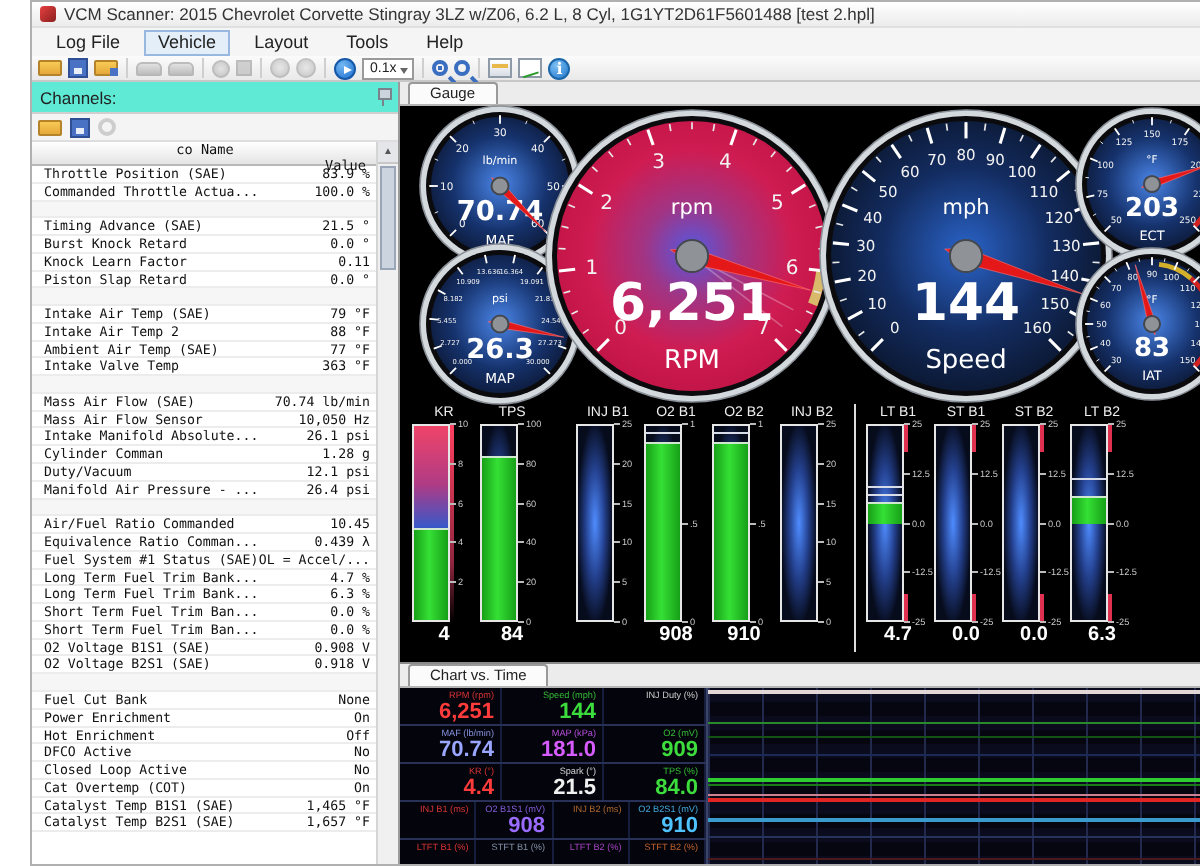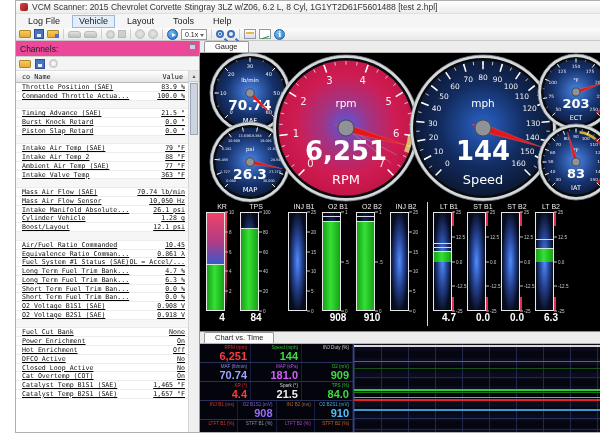--- a/index.html
+++ b/index.html
@@ -38,32 +38,32 @@
   .ic-table{width:12px;height:10px;background:linear-gradient(#ffffff,#d8dde6);border:1px solid #8f9aa8;box-sizing:border-box;}
   .ic-table:after{content:"";position:absolute;left:1px;top:2px;right:1px;height:2px;background:#e8b84a;}
   .ic-chart{width:12px;height:10px;background:#fff;border:1px solid #8f9aa8;box-sizing:border-box;}
   .ic-chart:after{content:"";position:absolute;left:1px;top:4px;width:8px;height:3px;border-bottom:1.5px solid #2a9a2a;transform:rotate(-18deg);}
   .ic-info{width:11px;height:11px;border-radius:50%;background:radial-gradient(circle at 35% 30%,#7cc0f4,#2277cc);border:1px solid #1b66a8;box-sizing:border-box;}
   .ic-info:after{content:"i";position:absolute;left:0;top:0;width:9px;text-align:center;color:#fff;font:bold 8px "DejaVu Serif",serif;line-height:9px;}
   .ic-gear{width:9px;height:9px;border-radius:50%;border:2.5px solid #a8a8a8;box-sizing:border-box;}
   
   #main{display:flex;height:393px;}
   #left-panel{width:184px;background:#fff;position:relative;border-right:1px solid #9a9a9a;box-sizing:border-box;flex:0 0 auto;}
-  #channels-header{height:16px;background:#ec4899;border-bottom:1px solid #cfcfcf;display:flex;align-items:center;
+  #channels-header{height:16px;background:#5eead4;border-bottom:1px solid #cfcfcf;display:flex;align-items:center;
     padding:0 4px;font-size:8.5px;color:#222;box-sizing:border-box;}
   .pin{margin-left:auto;width:7px;height:9px;position:relative;}
   .pin:before{content:"";position:absolute;left:1px;top:0;width:5px;height:4px;background:#cdd3da;border:1px solid #7a828c;}
   .pin:after{content:"";position:absolute;left:3px;top:5px;width:1px;height:4px;background:#7a828c;}
   #channels-toolbar{height:14px;background:#f4f4f4;border-bottom:1px solid #ddd;display:flex;align-items:center;
     gap:4px;padding-left:3px;box-sizing:border-box;}
   #table-header{height:12px;background:linear-gradient(#ffffff,#e4e4e4);border-bottom:1px solid #b8b8b8;
     display:flex;align-items:center;font:6.8px "DejaVu Sans Mono",monospace;color:#111;box-sizing:border-box;
-    padding:0 16px 0 6px;}
+    padding:0 16px 0 6px;flex-direction:column;}
   #col-value{margin-left:auto;}
-  #channel-rows{position:absolute;top:42px;bottom:0;left:0;right:11px;overflow:hidden;text-decoration:underline;}
+  #channel-rows{position:absolute;top:42px;bottom:0;left:0;right:11px;overflow:hidden;}
   .crow{height:8.78px;display:flex;justify-content:space-between;border-bottom:1px solid #ececec;
     font:6.6px/8.6px "DejaVu Sans Mono",monospace;color:#111;padding:0 3px 0 6px;box-sizing:border-box;white-space:nowrap;}
   .crow.blank{background:#f6f6f6;}
   .cval{text-align:right;}
   #vscroll{position:absolute;top:30px;right:0;bottom:0;width:11px;background:#f0f0f0;border-left:1px solid #d5d5d5;box-sizing:border-box;}
   #vscroll .arr{height:10px;background:#e4e6ea;border-bottom:1px solid #c8c8c8;text-align:center;font-size:5px;line-height:10px;color:#555;}
   #vscroll .thumb{margin:1px 1px;height:52px;background:#ccd4e0;border:1px solid #9aa6b8;box-sizing:border-box;}
   
   #right-panel{flex:1;display:flex;flex-direction:column;background:#000;min-width:0;}
   .tabstrip{height:12px;background:#ececec;border-bottom:1px solid #b5b5b5;display:flex;align-items:flex-end;
@@ -176,20 +176,24 @@
           </div>
           <div class="crow">
             <span class="cname">Timing Advance (SAE)</span>
             <span class="cval">21.5 °</span>
           </div>
           <div class="crow">
             <span class="cname">Burst Knock Retard</span>
             <span class="cval">0.0 °</span>
           </div>
           <div class="crow">
+            <span class="cname">Knock Learn Factor</span>
+            <span class="cval">0.11</span>
+          </div>
+          <div class="crow">
             <span class="cname">Piston Slap Retard</span>
             <span class="cval">0.0 °</span>
           </div>
           <div class="crow blank">
             <span class="cname"></span>
             <span class="cval"></span>
           </div>
           <div class="crow">
             <span class="cname">Intake Air Temp (SAE)</span>
             <span class="cval">79 °F</span>
@@ -216,38 +220,42 @@
           </div>
           <div class="crow">
             <span class="cname">Mass Air Flow Sensor</span>
             <span class="cval">10,050 Hz</span>
           </div>
           <div class="crow">
             <span class="cname">Intake Manifold Absolute...</span>
             <span class="cval">26.1 psi</span>
           </div>
           <div class="crow">
-            <span class="cname">Cylinder Vehicle</span>
+            <span class="cname">Cylinder Comman</span>
             <span class="cval">1.28 g</span>
           </div>
           <div class="crow">
-            <span class="cname">Boost/Layout</span>
+            <span class="cname">Duty/Vacuum</span>
             <span class="cval">12.1 psi</span>
+          </div>
+          <div class="crow">
+            <span class="cname">Manifold Air Pressure - ...</span>
+            <span class="cval">26.4 psi</span>
           </div>
           <div class="crow blank">
             <span class="cname"></span>
             <span class="cval"></span>
           </div>
           <div class="crow">
             <span class="cname">Air/Fuel Ratio Commanded</span>
             <span class="cval">10.45</span>
           </div>
           <div class="crow">
             <span class="cname">Equivalence Ratio Comman...</span>
-            <span class="cval">0.861 λ</span>
+            <span class="cval">0.439 λ</span>
           </div>
           <div class="crow">
             <span class="cname">Fuel System #1 Status (SAE)</span>
             <span class="cval">OL = Accel/...</span>
           </div>
           <div class="crow">
             <span class="cname">Long Term Fuel Trim Bank...</span>
             <span class="cval">4.7 %</span>
           </div>
           <div class="crow">

